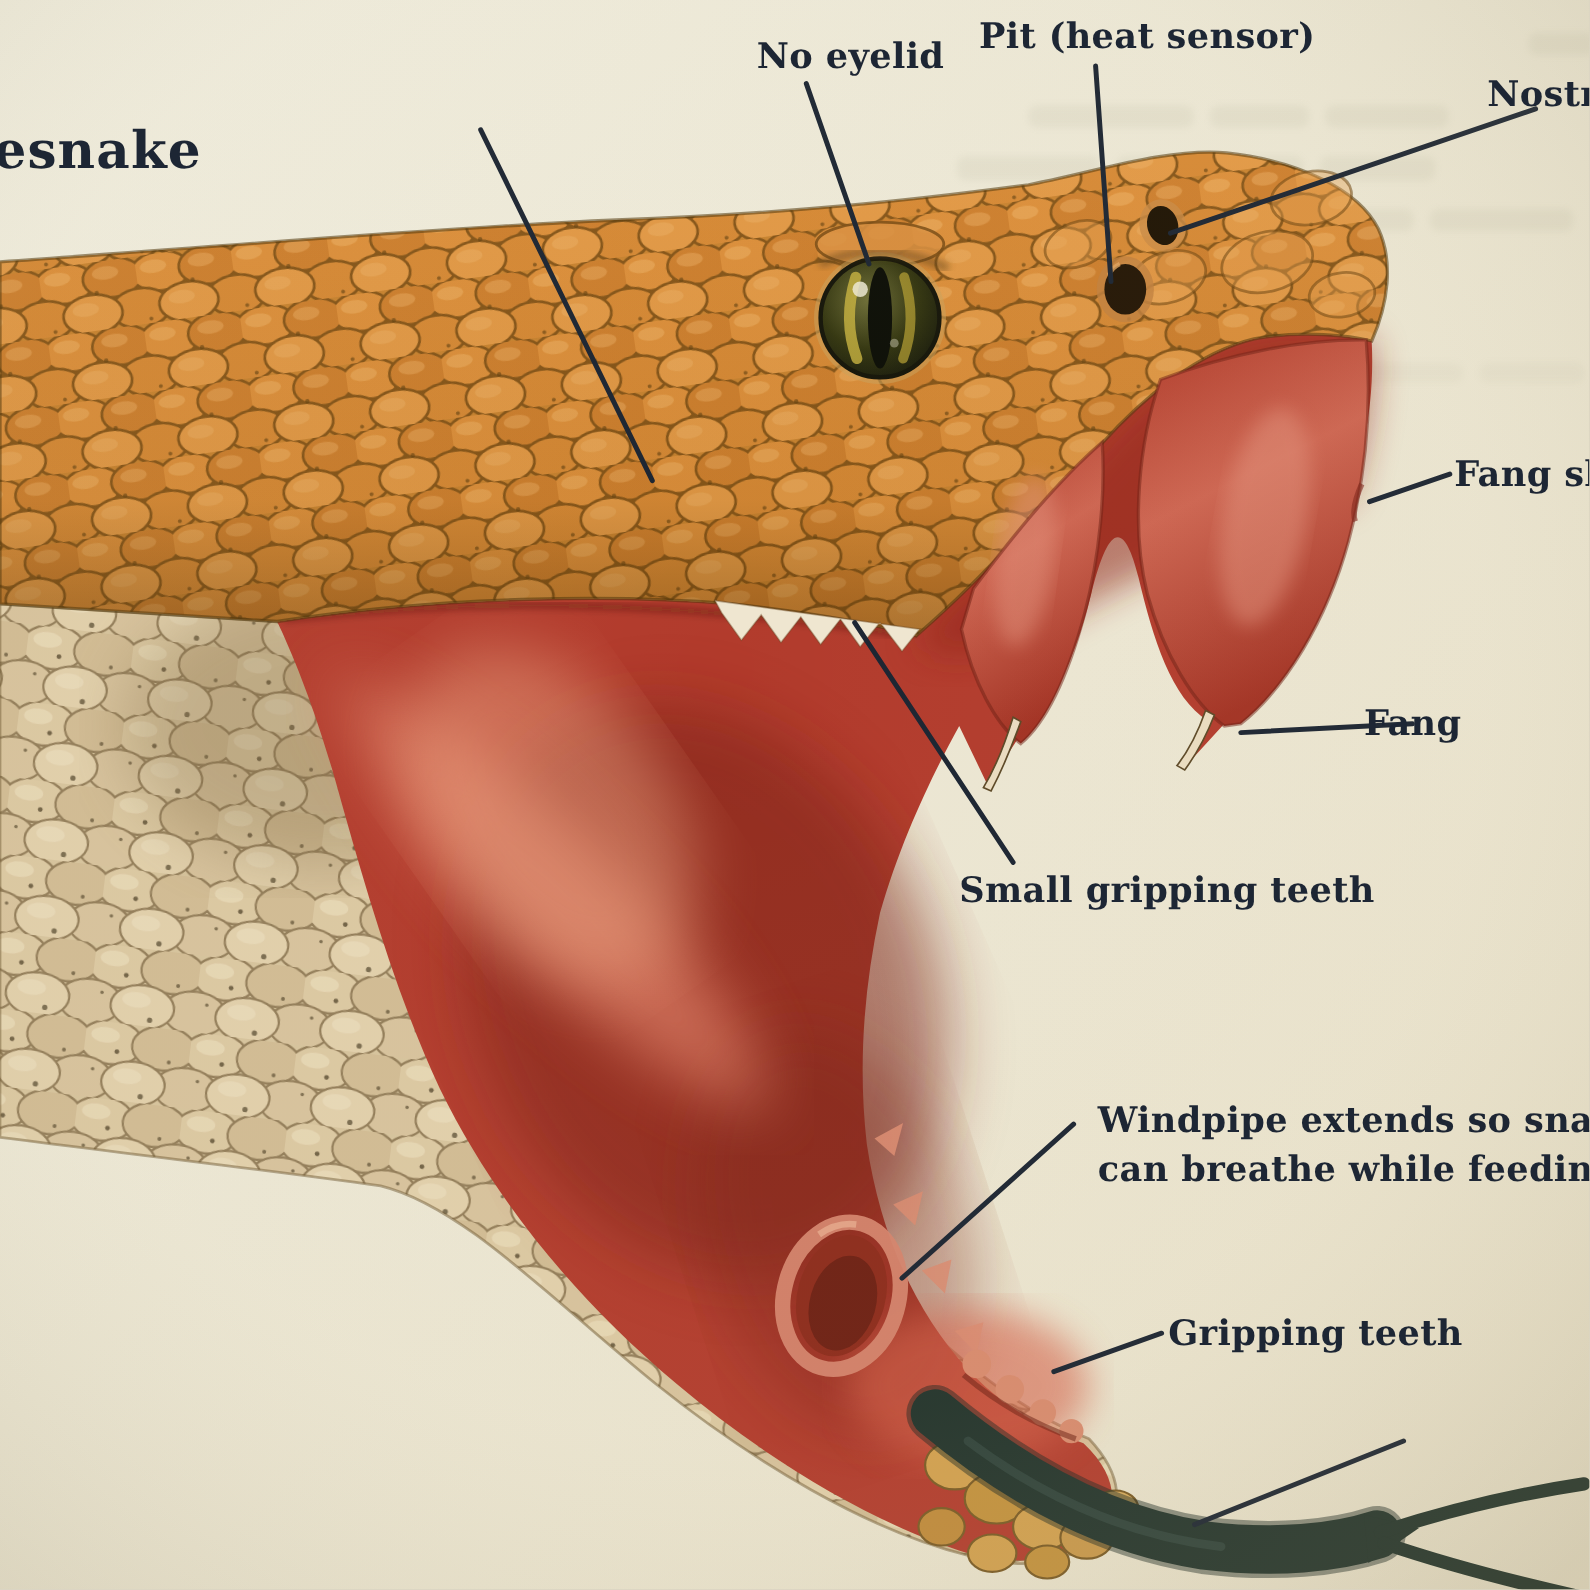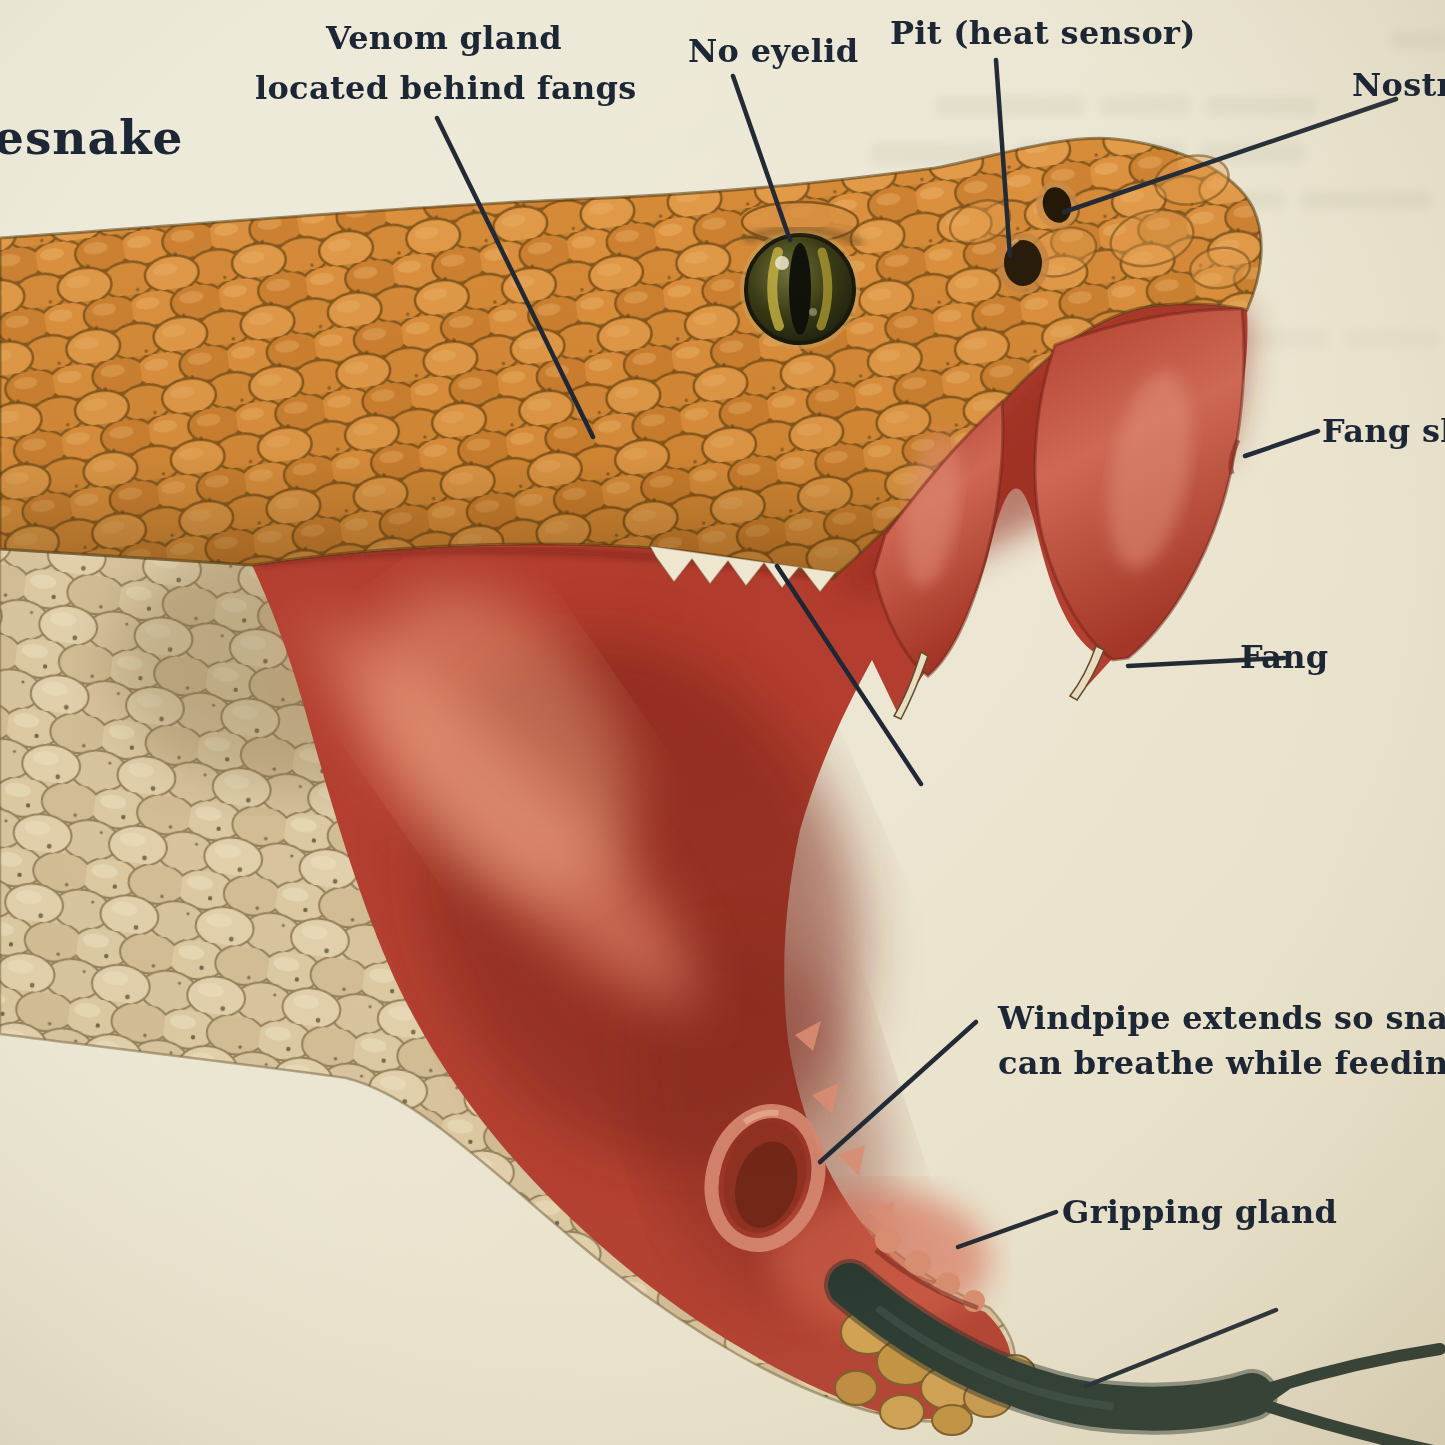--- a/index.html
+++ b/index.html
@@ -341,30 +341,27 @@
       <line x1="976" y1="1022" x2="820" y2="1162"></line>
       <line x1="1056" y1="1212" x2="958" y2="1247"></line>
       <line x1="1276" y1="1310" x2="1086" y2="1386"></line>
     </g>
 
     <rect x="0" y="0" width="1445" height="1445" fill="url(#vign)"></rect>
   </svg>
 
   <div class="label" id="lbl-heading">esnake</div>
 
-  <div class="label center" id="lbl-venom">
-    <div>Venom gland</div>
-    <div>located behind fangs</div>
-  </div>
 
   <div class="label" id="lbl-noeyelid">No eyelid</div>
   <div class="label" id="lbl-pit">Pit (heat sensor)</div>
   <div class="label" id="lbl-nostril">Nostril</div>
   <div class="label" id="lbl-fangsheath">Fang sheath</div>
   <div class="label" id="lbl-fang">Fang</div>
+  <div class="label" id="lbl-smteeth">Small gripping teeth</div>
 
   <div class="label center" id="lbl-windpipe">
     <div>Windpipe extends so snake</div>
     <div>can breathe while feeding</div>
   </div>
 
-  <div class="label" id="lbl-gripteeth">Gripping gland</div>
+  <div class="label" id="lbl-gripteeth">Gripping teeth</div>
 </div>
 
 </body></html>

